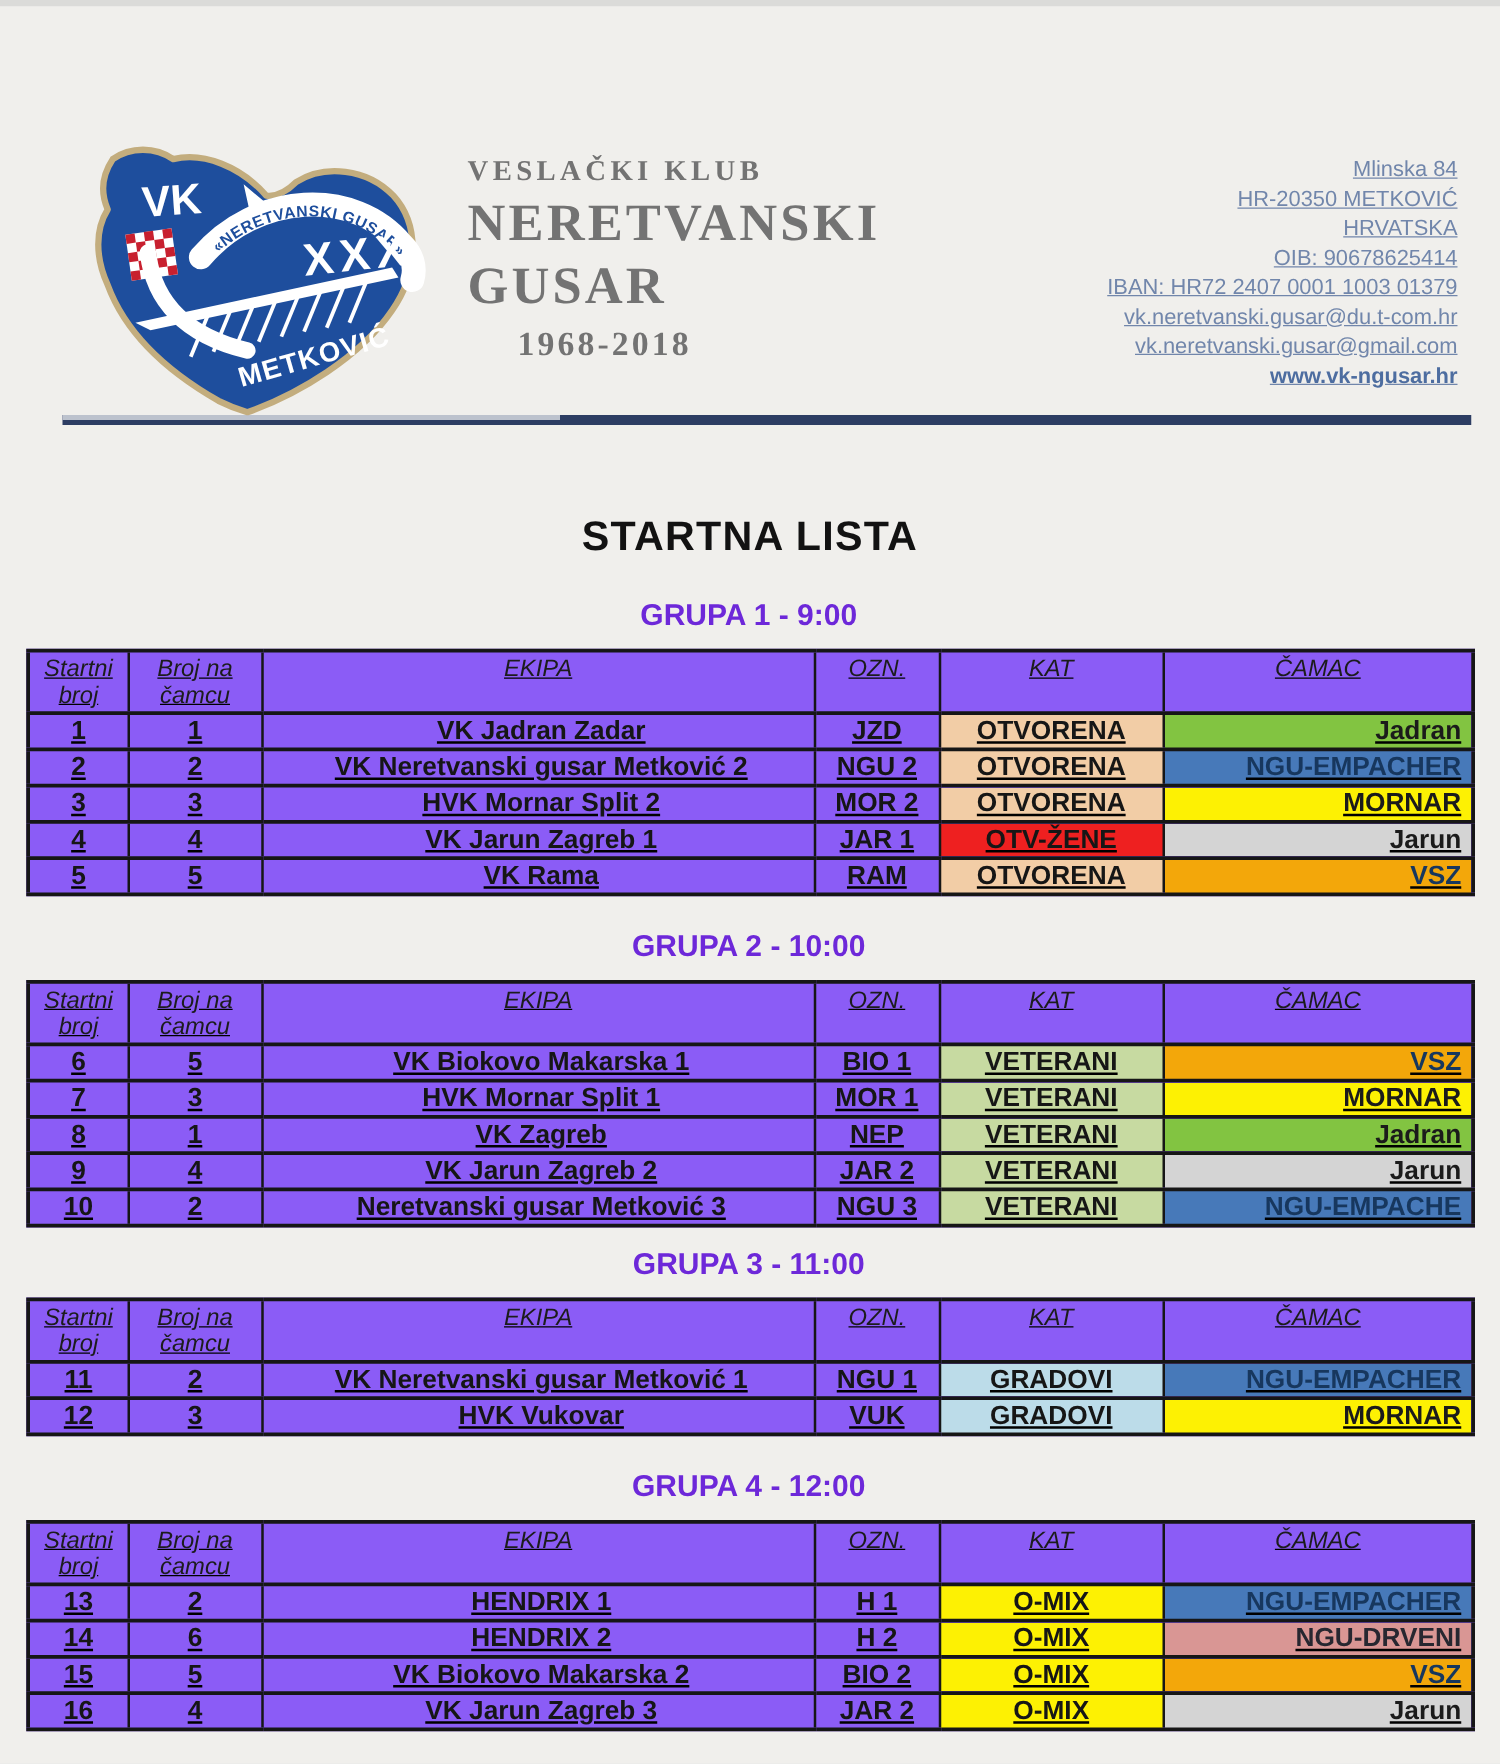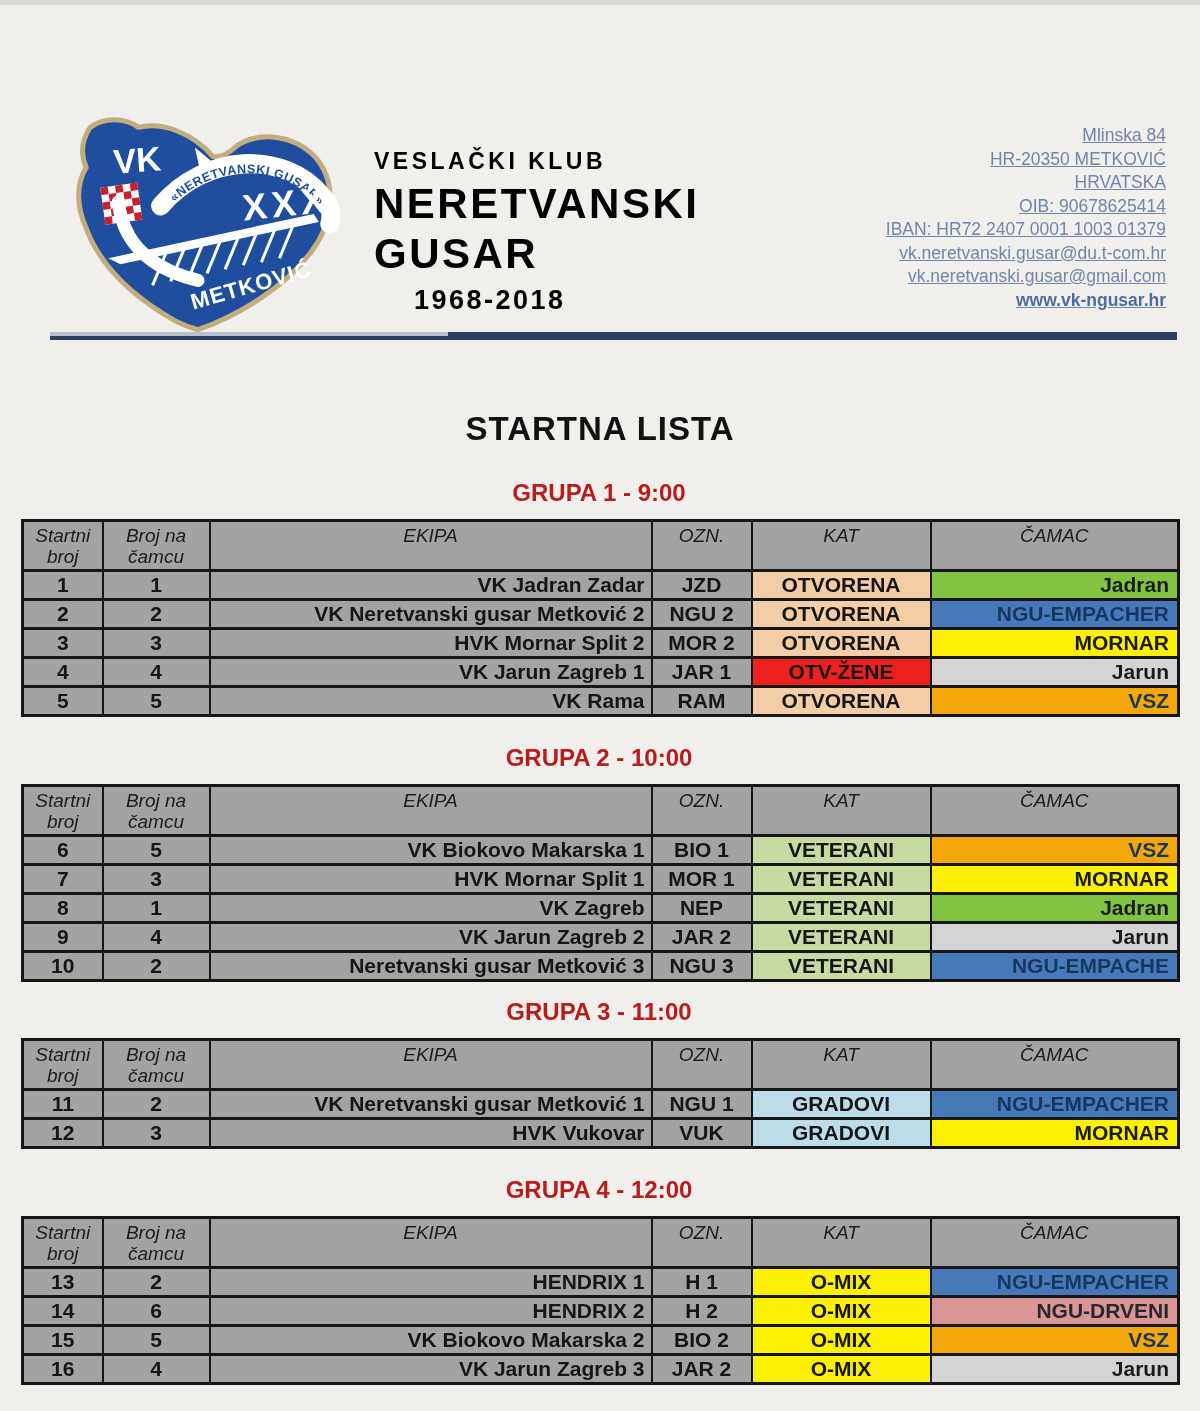--- a/index.html
+++ b/index.html
@@ -2,47 +2,47 @@
 <html><head>
 <meta charset="utf-8">
 <style>
   html,body{margin:0;padding:0;background:#e8e8e6;}
   .page{position:relative;width:1200px;height:1411px;margin:0 auto;background:#f0efec;
         font-family:"Liberation Sans", sans-serif;overflow:hidden;}
   .top-edge{position:absolute;top:0;left:0;width:100%;height:5px;background:#dbdbd9;}
 
   
   .logo{position:absolute;left:62px;top:108px;width:292px;height:232px;z-index:3;}
-  .club{position:absolute;left:374px;top:148px;color:#000000;z-index:2;}
+  .club{position:absolute;left:374px;top:124px;color:#737373;z-index:2;font-family:Liberation Serif, serif;}
   .club-l1{font-size:23px;font-weight:bold;letter-spacing:3.5px;}
   .club-l2,.club-l3{font-size:42px;font-weight:800;letter-spacing:2.5px;line-height:50px;}
   .club-l2{margin-top:4px;}
   .club-years{font-size:27px;font-weight:bold;letter-spacing:2.5px;margin-top:6px;margin-left:40px;}
   .contact{position:absolute;right:34px;top:124px;text-align:right;color:#7186ab;
            font-size:17.5px;line-height:23.5px;z-index:2;text-decoration:underline;}
   .contact .website{color:#4d6da0;font-weight:bold;}
   .rule{position:absolute;left:50px;top:332px;width:1127px;height:8px;background:#2d3d63;z-index:1;}
   .rule::before{content:"";position:absolute;left:0;top:0;width:398px;height:4px;background:#bcc2cd;}
 
   
   .doc-title{position:absolute;top:410px;left:0;width:100%;margin:0;text-align:center;
              font-size:33px;font-weight:bold;letter-spacing:1px;color:#121212;}
   .group{position:absolute;left:21px;width:1156px;}
-  .group h2{margin:0 0 12px 0;text-align:center;font-size:24px;font-weight:bold;color:#b91c1c;}
+  .group h2{margin:0 0 12px 0;text-align:center;font-size:24px;font-weight:bold;color:#6d28d9;}
   .g1{top:479px;} .g2{top:744px;} .g3{top:998px;} .g4{top:1140px;margin-top:36px;}
 
   
-  table{border-collapse:collapse;table-layout:fixed;width:1156px;background:#a3a3a3;
-        border:3px solid #161616;}
+  table{border-collapse:collapse;table-layout:fixed;width:1156px;background:#8b5cf6;
+        border:3px solid #161616;text-decoration:underline;}
   th,td{border:2px solid #161616;border-top-width:3px;border-bottom-width:3px;overflow:hidden;
         white-space:nowrap;}
   th{height:44px;vertical-align:top;padding:3px 4px 0 4px;font-style:italic;font-weight:normal;
      font-size:19px;line-height:21px;color:#1c1c1c;text-align:center;}
   td{height:26px;padding:0 6px;font-weight:bold;font-size:21px;color:#161616;text-align:center;}
-  td.c-ek{text-align:right;padding-left:11px;}
+  td.c-ek{text-align:center;padding-left:11px;}
   td.c-ca{text-align:right;padding-right:8px;}
   .w-sb{width:80px;} .w-bc{width:107px;} .w-ek{width:442px;}
   .w-oz{width:100px;} .w-ka{width:179px;} .w-ca{width:248px;}
 </style>
 </head>
 <body>
 
 <div class="page">
   <div class="top-edge"></div>
 

